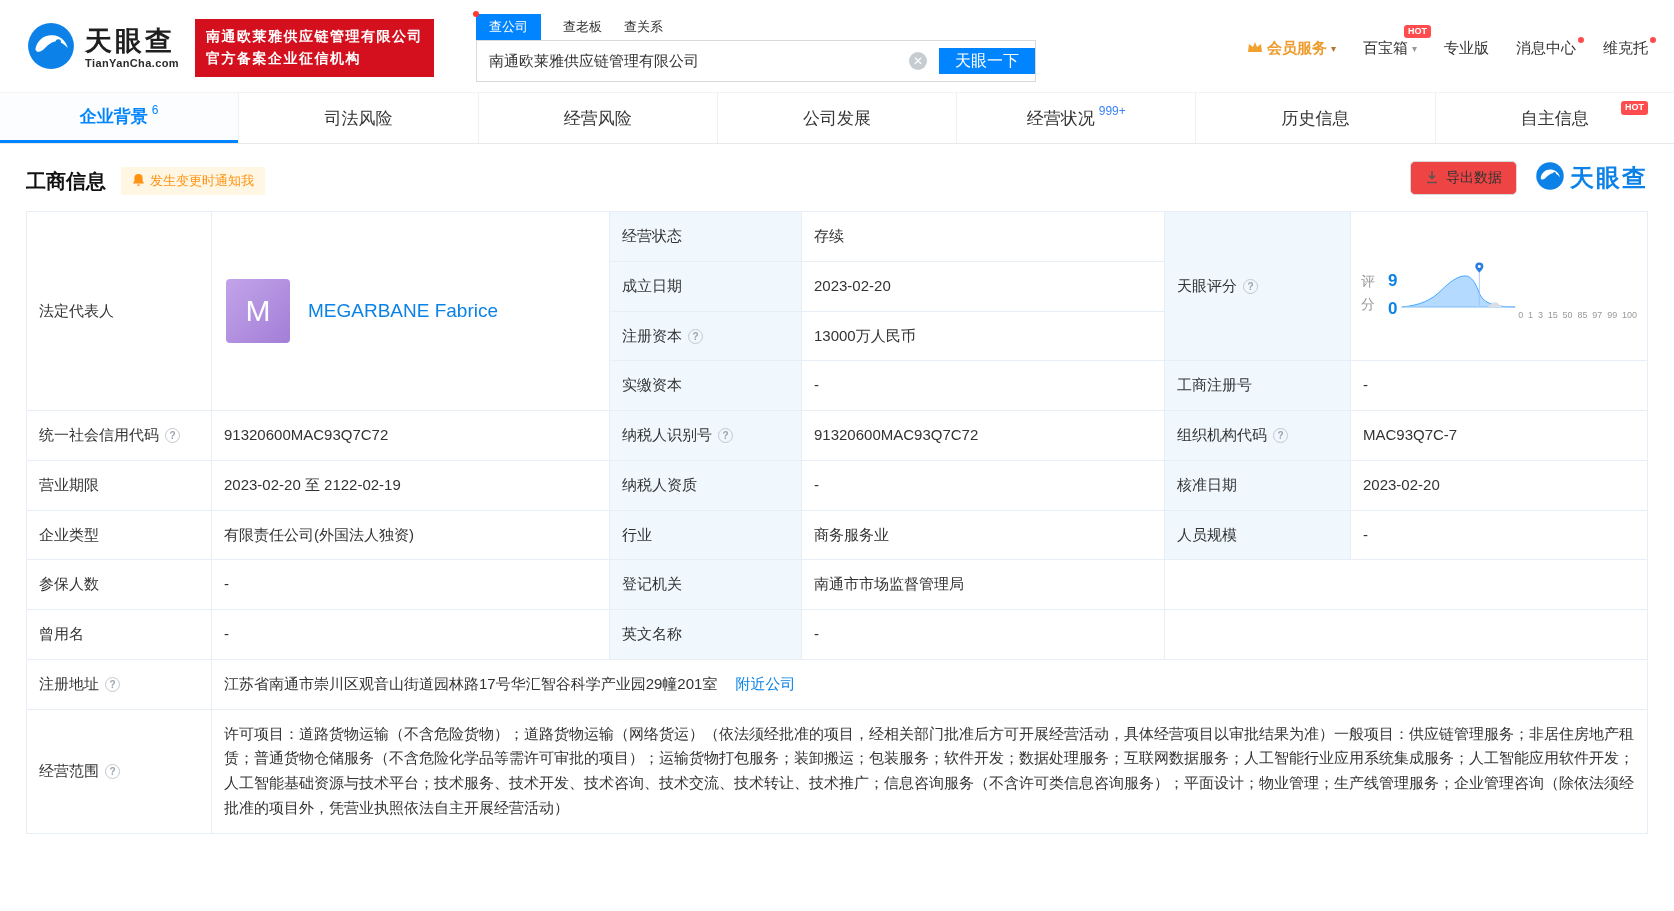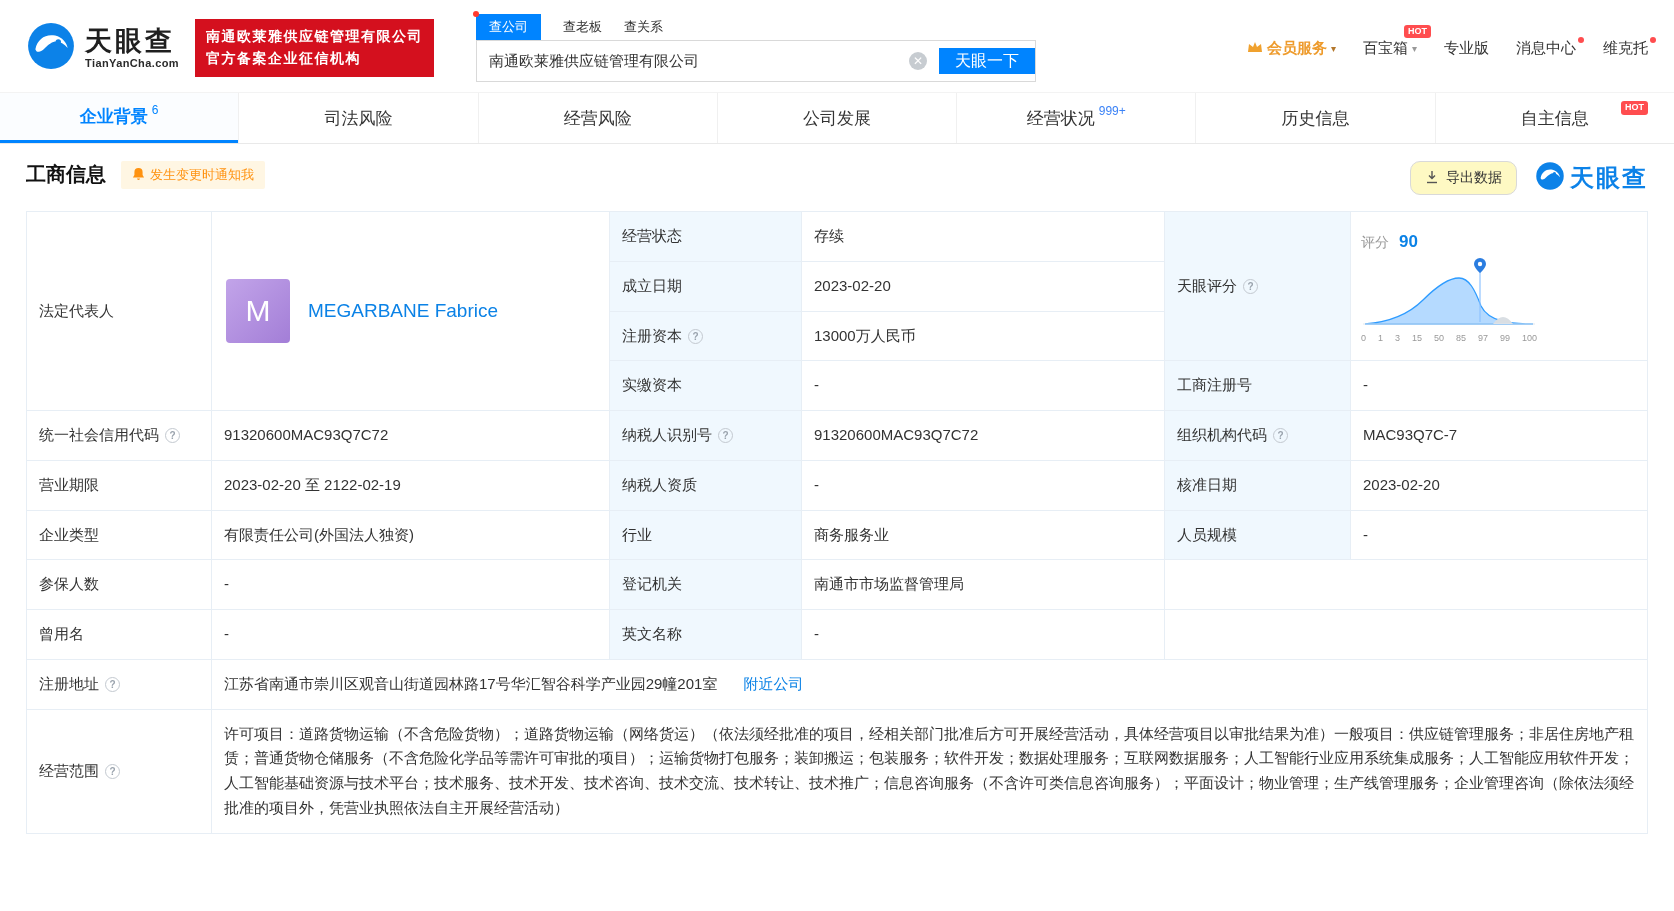--- a/index.html
+++ b/index.html
@@ -33,43 +33,43 @@
   
   .main-tabs{display:flex;height:52px;border-top:1px solid #f3f3f3;border-bottom:1px solid #e9e9e9}
   .mtab{flex:1;display:flex;align-items:center;justify-content:center;font-size:17px;color:#333;cursor:pointer;
     position:relative;border-left:1px solid #f0f0f0}
   .mtab:first-child{border-left:none}
   .mtab.active{color:#0084ff;font-weight:bold;border-bottom:3px solid #0084ff;background:#fbfdff}
   .mtab sup{font-size:12px;margin-left:4px;transform:translateY(-7px);color:#3b82f6;font-weight:normal}
   .mtab.active sup{color:#0084ff}
   .mtab .hot-abs2{position:absolute;top:8px;right:26px}
   
-  .section-head{display:flex;align-items:flex-start;padding:17px 26px 12px}
+  .section-head{display:flex;align-items:flex-end;padding:17px 26px 12px}
   .section-title{font-size:20px;font-weight:bold;color:#111}
   .notify{margin-left:15px;display:flex;align-items:center;gap:5px;background:#fff6e3;color:#ff9210;
     font-size:13px;padding:5px 11px;border-radius:2px;cursor:pointer}
-  .export-btn{margin-left:auto;display:flex;align-items:center;gap:7px;border:1px solid #d9d9d9;border-radius:10px;
-    padding:7px 14px;font-size:14px;color:#333;background:#fef9c3;cursor:pointer}
+  .export-btn{margin-left:auto;display:flex;align-items:center;gap:7px;border:1px solid #d9d9d9;border-radius:5px;
+    padding:7px 14px;font-size:14px;color:#333;background:#ef4444;cursor:pointer}
   .watermark{display:flex;align-items:center;gap:5px;margin-left:18px}
   .watermark .wm-text{font-size:24px;font-weight:bold;color:#0c82e8;letter-spacing:2px}
   
   table.info{border-collapse:collapse;margin:4px 26px 0;width:1622px;table-layout:fixed;font-size:15px}
   .info td{border:1px solid #e7eef5;padding:12px 12px;vertical-align:middle;line-height:1.65;word-break:break-all;color:#333}
   td.lbl{background:#f0f8fe}
   td.lblw{background:#fff}
   .help{display:inline-block;width:15px;height:15px;border:1px solid #c3c9d0;border-radius:50%;color:#9aa3ad;
     font-size:10px;line-height:13px;text-align:center;margin-left:6px;vertical-align:1px;cursor:pointer;font-weight:bold}
   .rep{display:flex;align-items:center;gap:18px;padding-left:2px}
   .avatar{width:64px;height:64px;border-radius:4px;background:linear-gradient(135deg,#c2a4e9,#a37ed7);color:#fff;
     font-size:30px;display:flex;align-items:center;justify-content:center;flex:none}
   .rep-name{color:#0b82e6;font-size:19px;cursor:pointer}
-  .nearby{color:#0b82e6;cursor:pointer;margin-left:22px}
+  .nearby{color:#0b82e6;cursor:pointer;margin-left:14px}
   
   .score-cell{padding:6px 10px !important}
-  .score-wrap{display:flex;flex-direction:column;align-items:flex-start}
+  .score-wrap{display:flex;flex-direction:row;align-items:flex-end}
   .score-top{display:flex;align-items:baseline;gap:10px;margin:2px 0 0}
   .score-cap{font-size:14px;color:#999}
   .score-val{font-size:17px;font-weight:bold;color:#0b82e6}
   .axis{display:flex;justify-content:space-between;width:176px;font-size:9px;color:#999;margin-top:1px}
 </style>
 </head>
 <body>
 
 <header class="topbar">
   <div class="logo">

